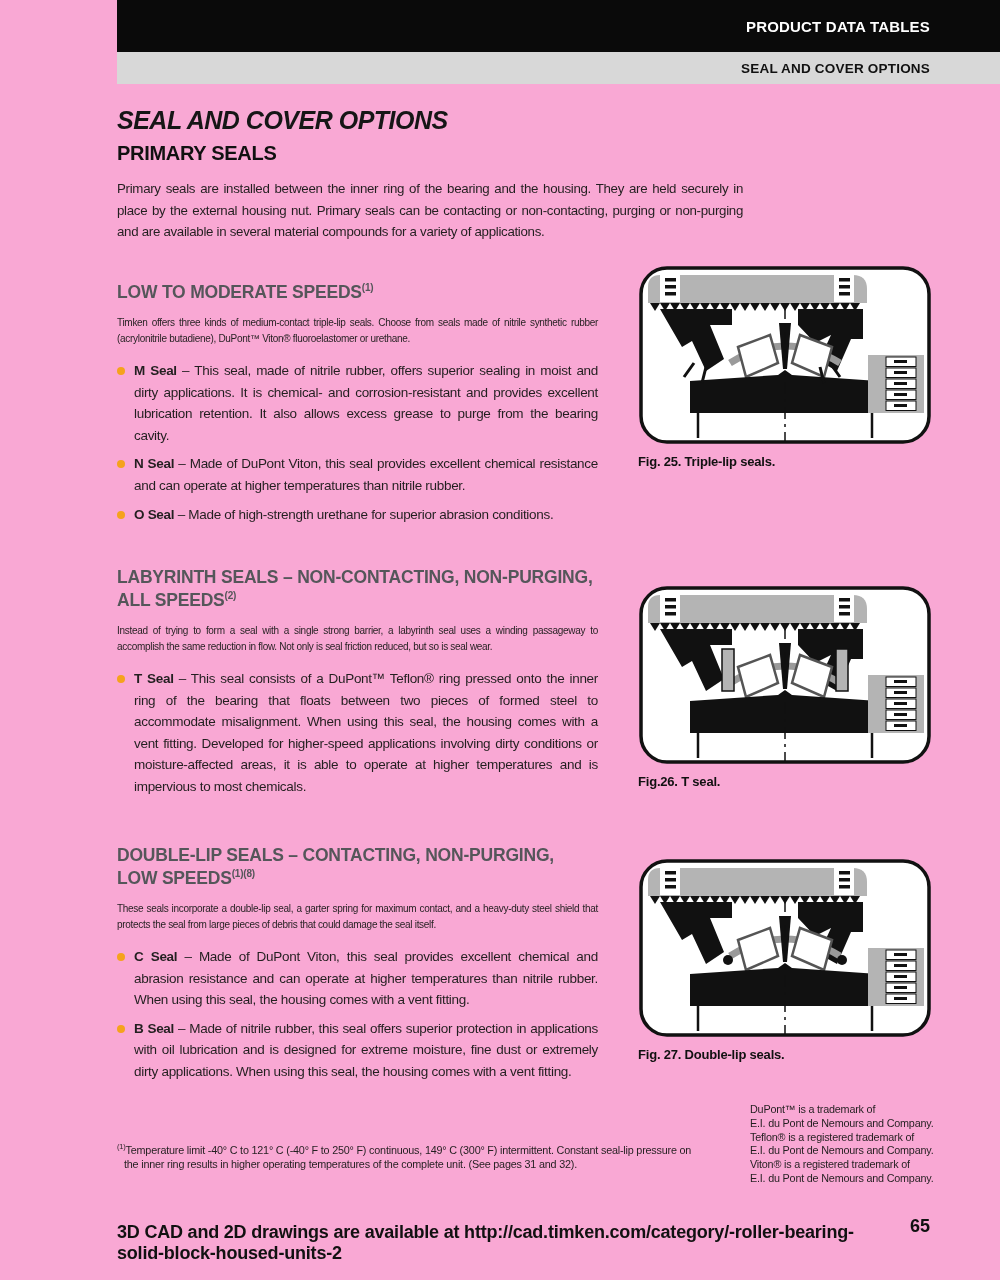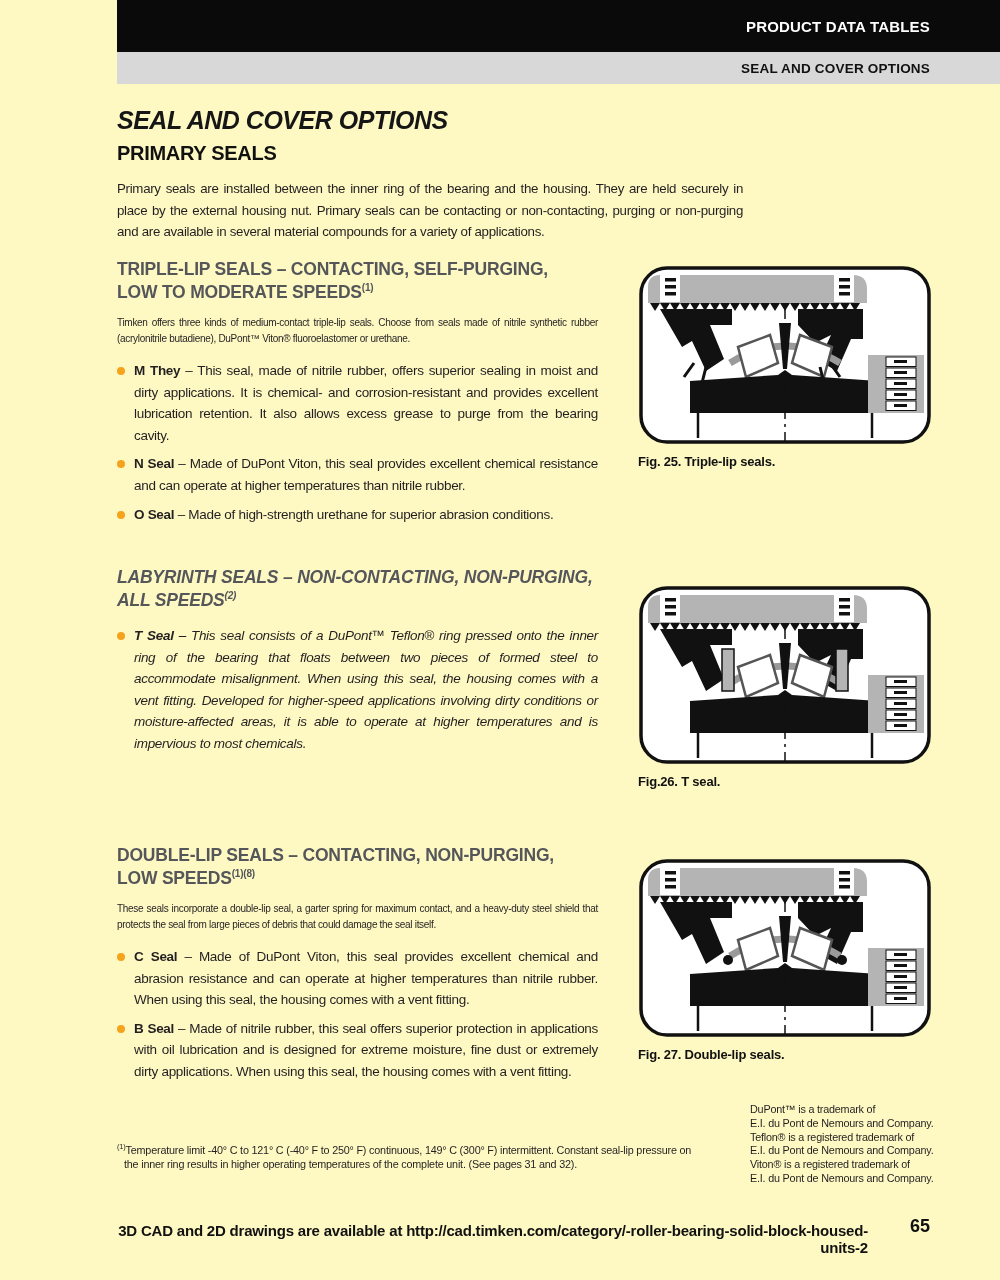--- a/index.html
+++ b/index.html
@@ -1,35 +1,35 @@
 <!DOCTYPE html>
 <html><head>
 <meta charset="utf-8">
 <style>
   html,body{margin:0;padding:0;background:#ffffff;}
-  #page{position:relative;width:1000px;height:1280px;background:#fef9c3;overflow:hidden;
+  #page{position:relative;width:1000px;height:1280px;background:#f9a8d4;overflow:hidden;
         font-family:"Liberation Sans",sans-serif;color:#231f20;}
 
   
   .band-black{position:absolute;left:117px;right:0;top:0;height:52px;background:#0a0a0a;}
   .band-black .band-label{position:absolute;right:70px;top:50%;transform:translateY(-50%);
         color:#ffffff;font-weight:bold;font-size:15px;letter-spacing:0.2px;}
   .band-gray{position:absolute;left:117px;right:0;top:52px;height:32px;background:#d8d8d8;}
   .band-gray .band-label{position:absolute;right:70px;top:50%;transform:translateY(-50%);
         color:#111111;font-weight:bold;font-size:13.5px;letter-spacing:0.2px;}
 
   
   #title-block{position:absolute;left:117px;top:106px;width:626px;}
   .doc-title{margin:0;font-style:italic;font-weight:bold;font-size:25px;color:#161616;letter-spacing:-0.5px;}
   .doc-subtitle{margin:7px 0 0;font-weight:bold;font-size:20px;color:#111111;letter-spacing:-0.3px;}
   .intro-text{margin:13px 0 0;font-size:13.3px;line-height:21.6px;text-align:justify;letter-spacing:-0.3px;}
 
   
   .section{position:absolute;left:117px;width:481px;}
-  #section-0{top:258px;} #section-1{top:566px;font-style:italic;} #section-2{top:844px;}
+  #section-0{top:258px;} #section-1{top:566px;} #section-2{top:844px;}
   .sec-heading{margin:0;font-weight:bold;font-size:17.5px;line-height:23px;color:#55565a;letter-spacing:-0.2px;}
   .sec-heading sup{font-size:10px;line-height:0;}
   .sec-body{margin:11px 0 0;font-size:10px;line-height:16px;text-align:justify;letter-spacing:-0.3px;}
   .bullets{margin-top:13px;}
   .bullet{position:relative;padding-left:17px;margin-bottom:7px;font-size:13.5px;line-height:21.6px;
           text-align:justify;letter-spacing:-0.3px;}
   .dot{position:absolute;left:0;top:7px;width:8px;height:8px;border-radius:50%;background:#f5a21c;}
   .bullet b{letter-spacing:-0.3px;}
 
   
@@ -41,21 +41,21 @@
   
   #footnotes{position:absolute;left:117px;top:1144px;width:580px;font-size:10.8px;line-height:13.8px;letter-spacing:-0.2px;}
   .footnote{padding-left:7px;text-indent:-7px;}
   .footnote sup{font-size:7.5px;line-height:0;}
 
   
   #trademarks{position:absolute;left:750px;top:1103px;font-size:10.8px;line-height:13.8px;letter-spacing:-0.2px;}
 
   
   #footer{position:absolute;left:117px;right:70px;top:1214px;height:32px;}
-  .footer-text{position:absolute;left:0;right:62px;top:8px;text-align:right;font-weight:bold;font-size:15px;letter-spacing:-0.2px;color:#111111;}
+  .footer-text{position:absolute;left:0;right:62px;top:8px;text-align:left;font-weight:bold;font-size:18px;letter-spacing:-0.2px;color:#111111;}
   .page-number{position:absolute;right:0;top:2px;font-weight:bold;font-size:18px;color:#111111;}
 
   .hidden-defs{position:absolute;width:0;height:0;overflow:hidden;}
 </style>
 </head>
 <body>
 
 <svg class="hidden-defs" aria-hidden="true">
   <defs>
     <symbol id="bearing" viewBox="0 0 294 180">
@@ -122,40 +122,41 @@
     <span class="band-label">SEAL AND COVER OPTIONS</span>
   </div>
 
   <div id="title-block">
     <h1 class="doc-title">SEAL AND COVER OPTIONS</h1>
     <h2 class="doc-subtitle">PRIMARY SEALS</h2>
     <p class="intro-text">Primary seals are installed between the inner ring of the bearing and the housing. They are held securely in place by the external housing nut. Primary seals can be contacting or non-contacting, purging or non-purging and are available in several material compounds for a variety of applications.</p>
   </div>
 
   <div class="section" id="section-0">
-    <h3 class="sec-heading"><span>TRIPLE-LIP SEALS – CONTACTING, SELF-PURGING,</span><br><span>LOW TO MODERATE SPEEDS</span><sup>(1)</sup></h3>
+    <h3 class="sec-heading"><br><span>LOW TO MODERATE SPEEDS</span><sup>(1)</sup></h3>
     <p class="sec-body">Timken offers three kinds of medium-contact triple-lip seals. Choose from seals made of nitrile synthetic rubber (acrylonitrile butadiene), DuPont™ Viton® fluoroelastomer or urethane.</p>
     <div class="bullets">
       <div class="bullet">
         <span class="dot"></span>
-        <b>M They</b> <span>– This seal, made of nitrile rubber, offers superior sealing in moist and dirty applications. It is chemical- and corrosion-resistant and provides excellent lubrication retention. It also allows excess grease to purge from the bearing cavity.</span>
+        <b>M Seal</b> <span>– This seal, made of nitrile rubber, offers superior sealing in moist and dirty applications. It is chemical- and corrosion-resistant and provides excellent lubrication retention. It also allows excess grease to purge from the bearing cavity.</span>
       </div>
       <div class="bullet">
         <span class="dot"></span>
         <b>N Seal</b> <span>– Made of DuPont Viton, this seal provides excellent chemical resistance and can operate at higher temperatures than nitrile rubber.</span>
       </div>
       <div class="bullet">
         <span class="dot"></span>
         <b>O Seal</b> <span>– Made of high-strength urethane for superior abrasion conditions.</span>
       </div>
     </div>
   </div>
 
   <div class="section" id="section-1">
     <h3 class="sec-heading"><span>LABYRINTH SEALS – NON-CONTACTING, NON-PURGING,</span><br><span>ALL SPEEDS</span><sup>(2)</sup></h3>
+    <p class="sec-body">Instead of trying to form a seal with a single strong barrier, a labyrinth seal uses a winding passageway to accomplish the same reduction in flow. Not only is seal friction reduced, but so is seal wear.</p>
     <div class="bullets">
       <div class="bullet">
         <span class="dot"></span>
         <b>T Seal</b> <span>– This seal consists of a DuPont™ Teflon® ring pressed onto the inner ring of the bearing that floats between two pieces of formed steel to accommodate misalignment. When using this seal, the housing comes with a vent fitting. Developed for higher-speed applications involving dirty conditions or moisture-affected areas, it is able to operate at higher temperatures and is impervious to most chemicals.</span>
       </div>
     </div>
   </div>
 
   <div class="section" id="section-2">
     <h3 class="sec-heading"><span>DOUBLE-LIP SEALS – CONTACTING, NON-PURGING,</span><br><span>LOW SPEEDS</span><sup>(1)(8)</sup></h3>

